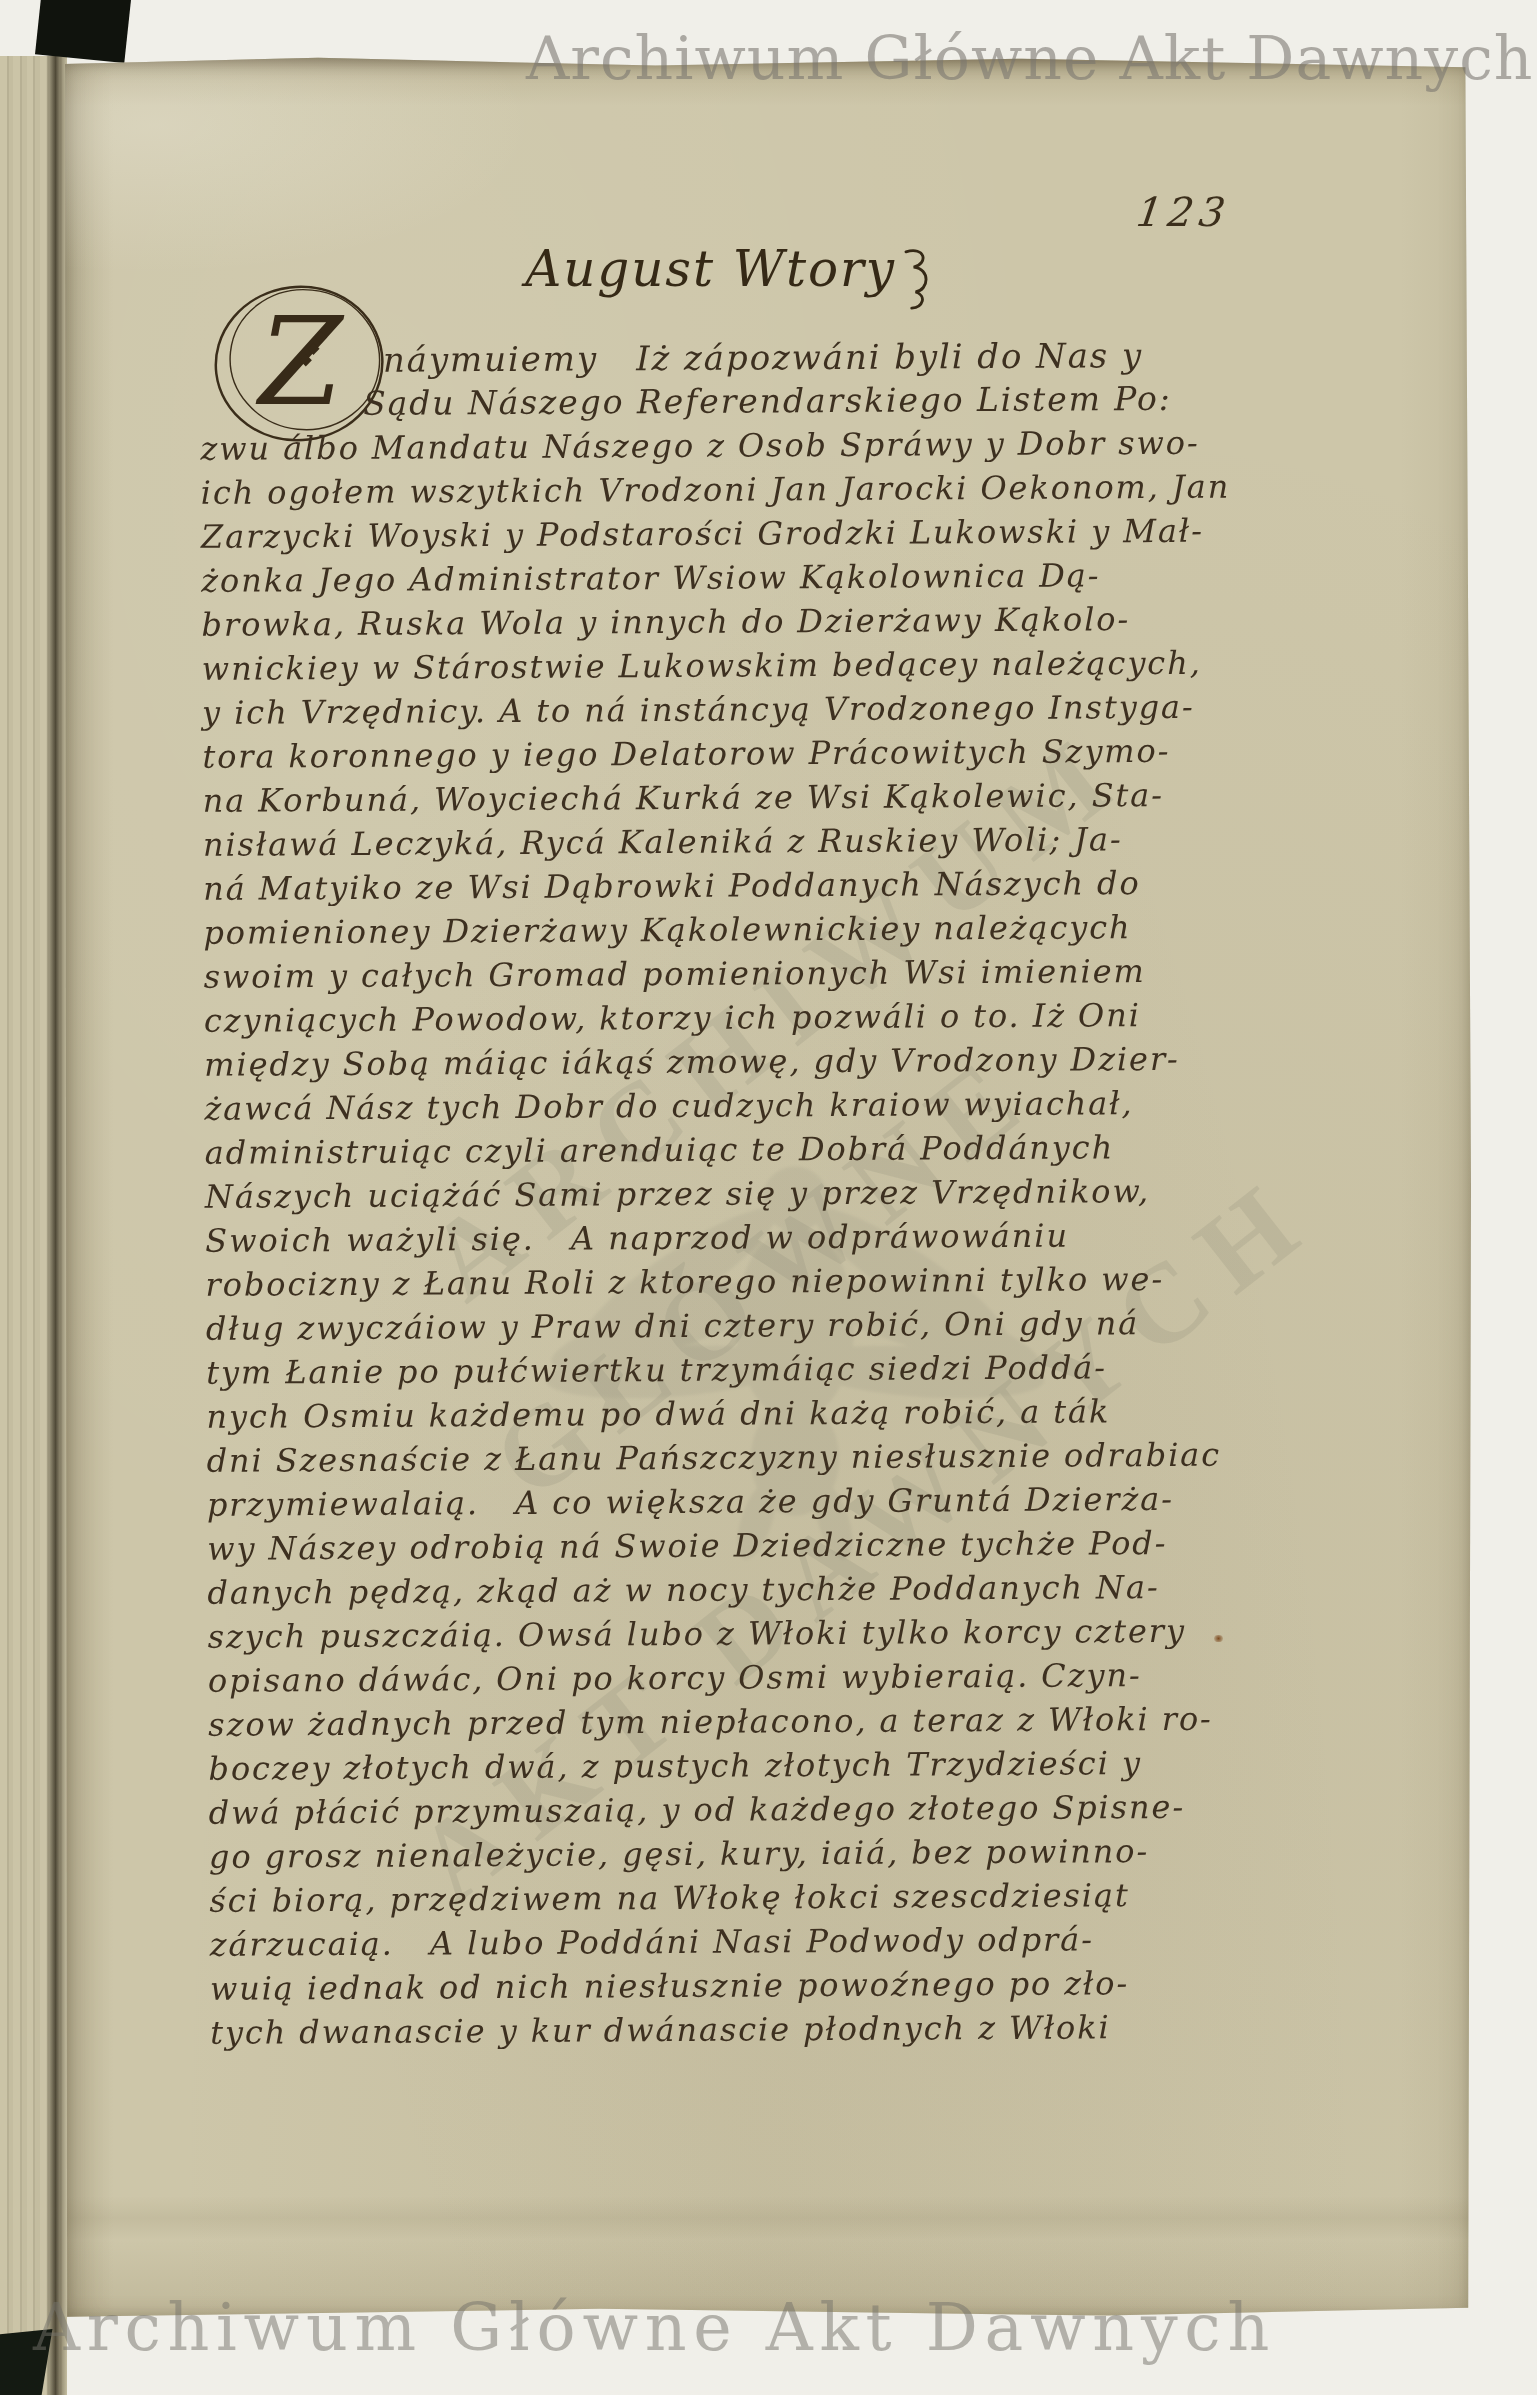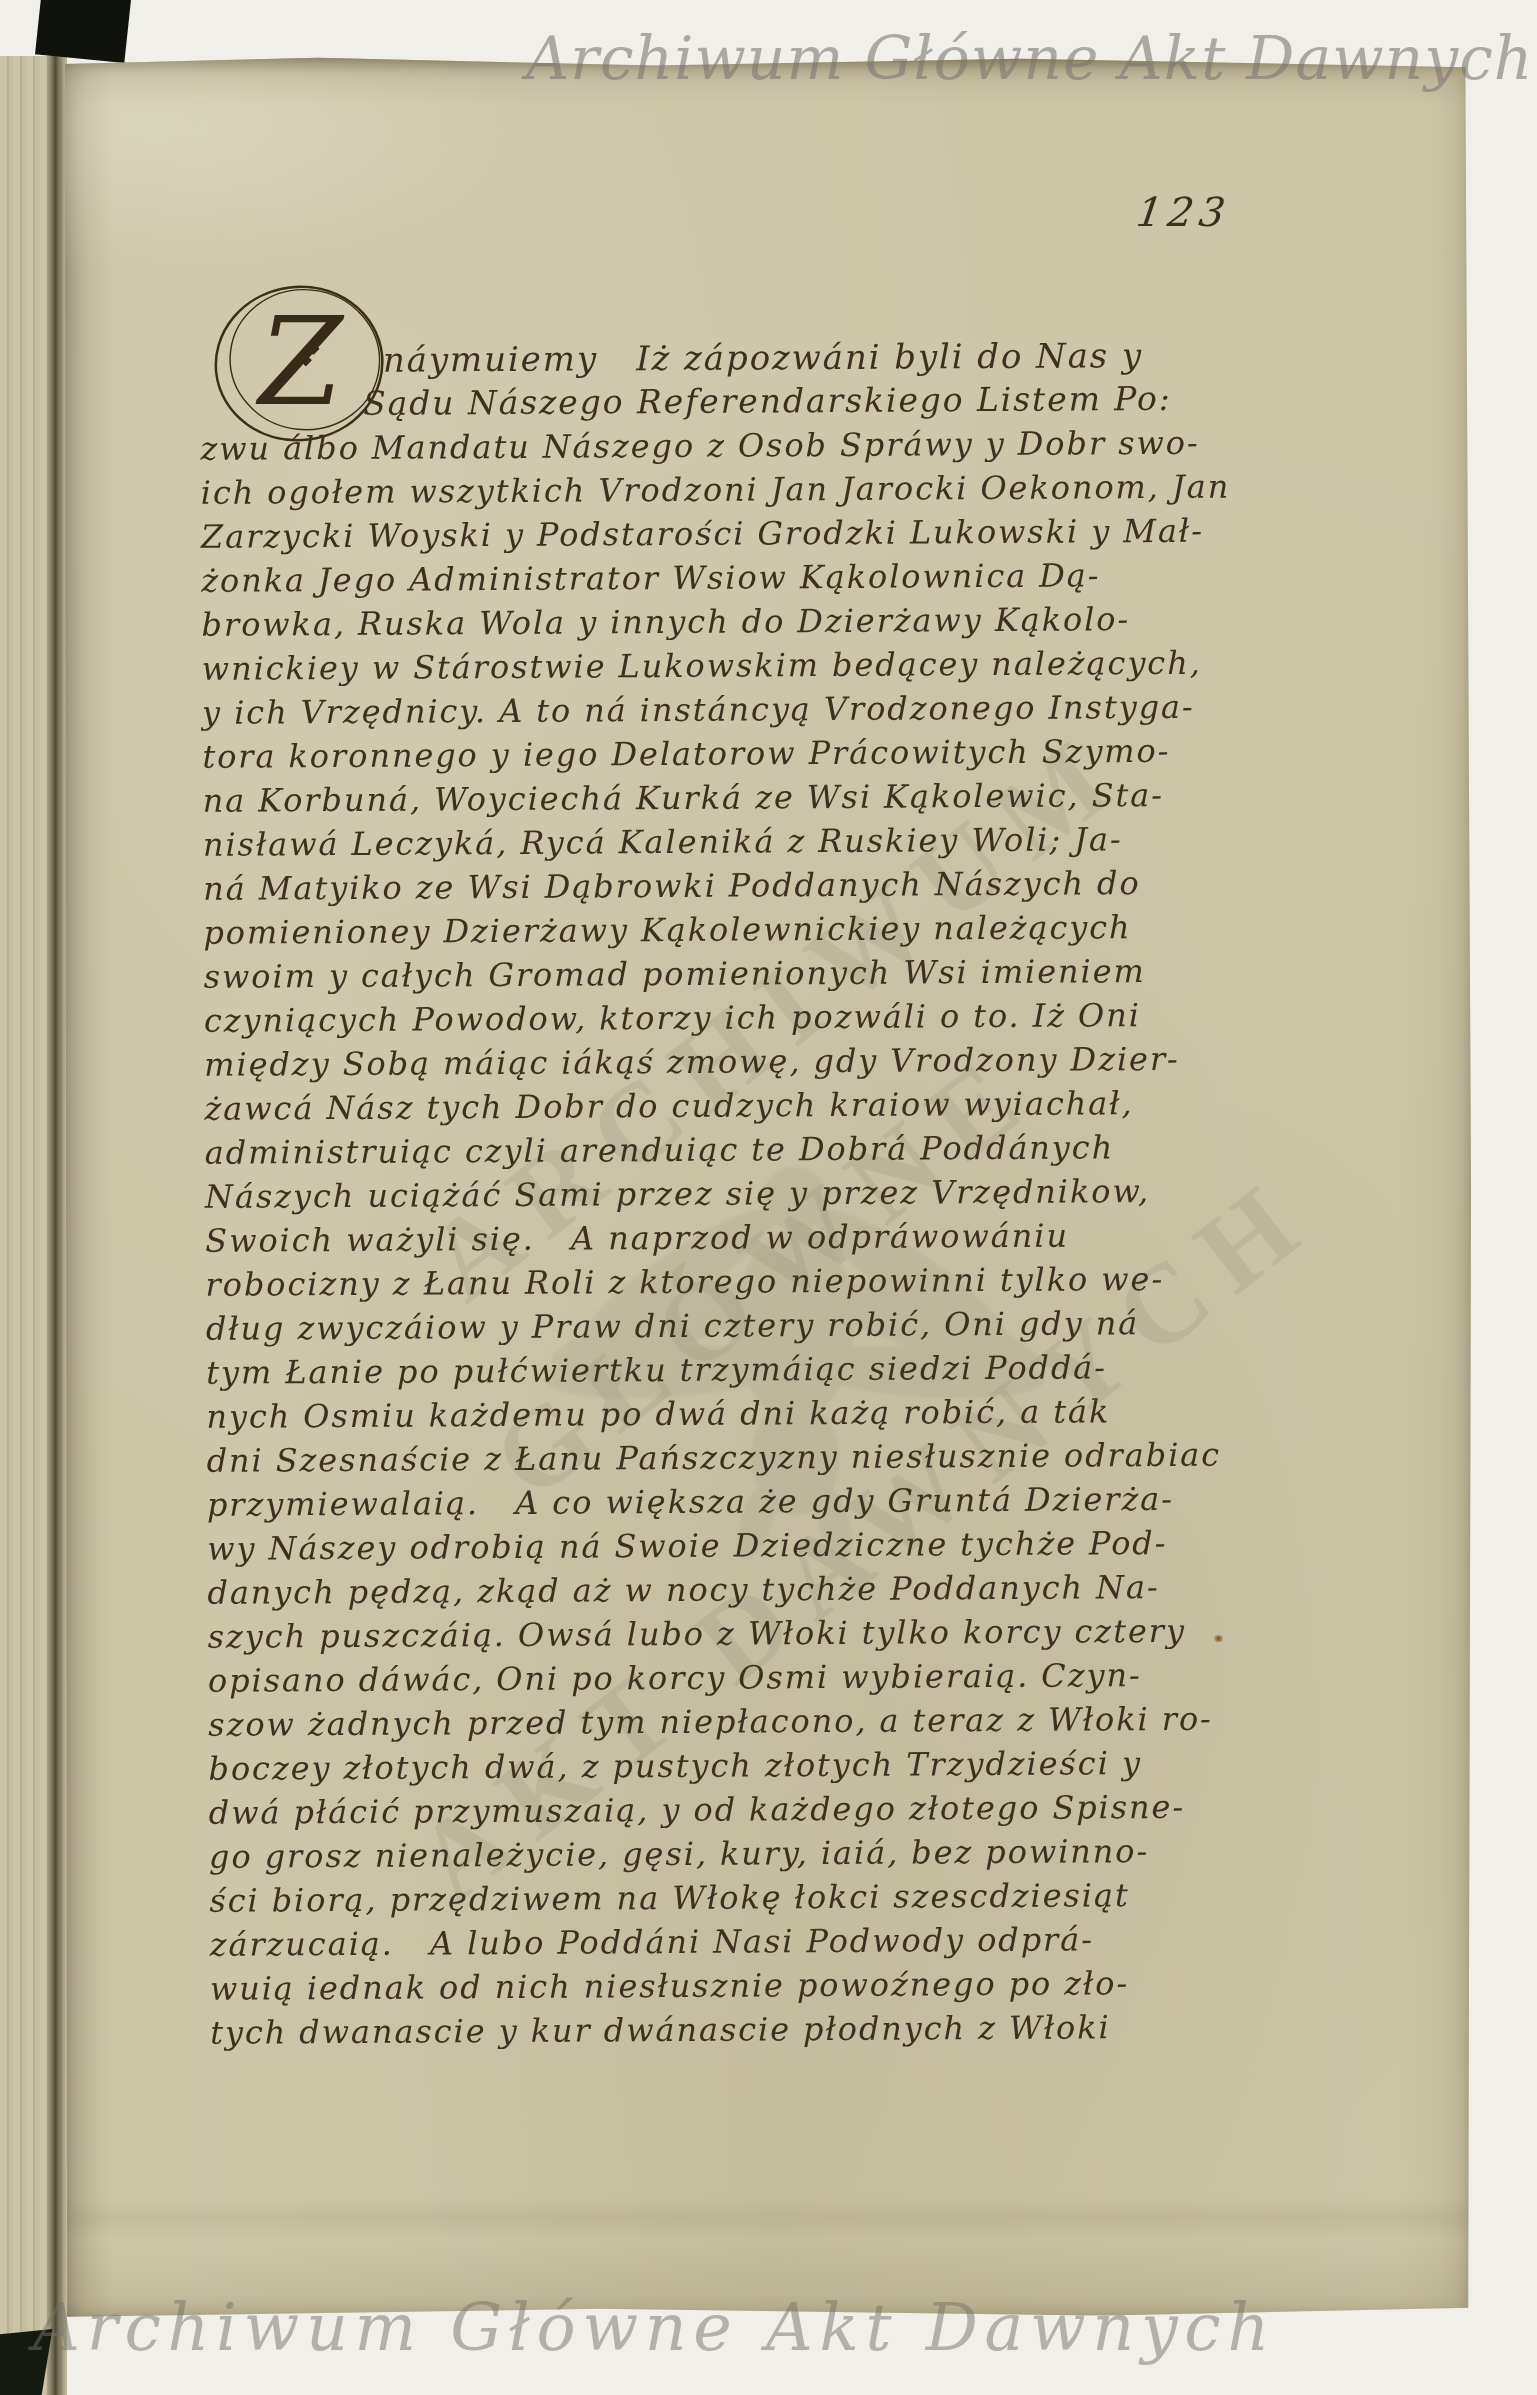--- a/index.html
+++ b/index.html
@@ -45,21 +45,21 @@
   
   .seal{position:absolute;left:317px;top:865px;width:826px;height:826px;pointer-events:none;}
   .seal-word{position:absolute;font-family:"Liberation Serif",serif;font-weight:bold;
     font-size:113px;letter-spacing:21px;color:rgba(124,122,106,.17);transform:rotate(-38deg);white-space:nowrap;}
   .seal-word.w1{top:29px;left:-29px;}
   .seal-word.w2{top:288px;left:58px;}
   .seal-word.w3{top:552px;left:-67px;}
   .seal-eagle{position:absolute;left:144px;top:115px;opacity:.15;filter:blur(1.4px);}
 
   
-  .wm{position:absolute;font-style:italic;font-family:"DejaVu Serif",serif;white-space:nowrap;z-index:5;}
+  .wm{position:absolute;font-family:"DejaVu Serif",serif;white-space:nowrap;z-index:5;}
   .wm-top{left:526px;top:23px;width:999px;text-align:right;font-size:60px;
     letter-spacing:1px;color:rgba(120,118,110,.58);}
   .wm-bottom{left:33px;top:2290px;width:1326px;font-size:65px;letter-spacing:6.7px;
     color:rgba(116,114,106,.50);}
 
   
   .pageno{position:absolute;left:1072px;top:133px;font-size:40px;font-style:italic;
     color:#3c2f1c;letter-spacing:5.8px;transform:skewX(-8deg);}
 
   
@@ -109,20 +109,25 @@
           <ellipse cx="412" cy="350" rx="128" ry="26" transform="rotate(4 412 350)"></ellipse>
           <ellipse cx="280" cy="440" rx="46" ry="60"></ellipse>
           <ellipse cx="240" cy="505" rx="16" ry="42" transform="rotate(18 240 505)"></ellipse>
           <ellipse cx="320" cy="505" rx="16" ry="42" transform="rotate(-18 320 505)"></ellipse>
         </g>
       </svg>
     </div>
 
     <div class="pageno">123</div>
 
+    <div class="title-row">
+      <span class="title">August Wtory</span><svg class="flourish" width="29" height="63" viewBox="0 0 30 66">
+        <path d="M4 4 C24 -2 28 16 12 20 C30 22 28 44 14 46 C26 50 22 62 10 63" fill="none" stroke="#352916" stroke-width="3" stroke-linecap="round"></path>
+      </svg>
+    </div>
 
     <svg class="dropcap" width="184" height="169" viewBox="0 0 192 176">
       <ellipse cx="94" cy="88" rx="87" ry="80" fill="none" stroke="#3a2d1a" stroke-width="2.6" transform="rotate(-7 94 88)"></ellipse>
       <ellipse cx="100" cy="84" rx="78" ry="73" fill="none" stroke="#3a2d1a" stroke-width="1.5" transform="rotate(6 100 84)"></ellipse>
       <text x="52" y="130" font-family="DejaVu Serif, serif" font-style="italic" font-size="126" fill="#372a18">Z</text>
       <g fill="#372a18">
         <rect x="113" y="56" width="9" height="9" transform="rotate(45 117 60)"></rect>
         <rect x="105" y="68" width="9" height="9" transform="rotate(45 109 72)"></rect>
         <rect x="97" y="80" width="9" height="9" transform="rotate(45 101 84)"></rect>
       </g>

